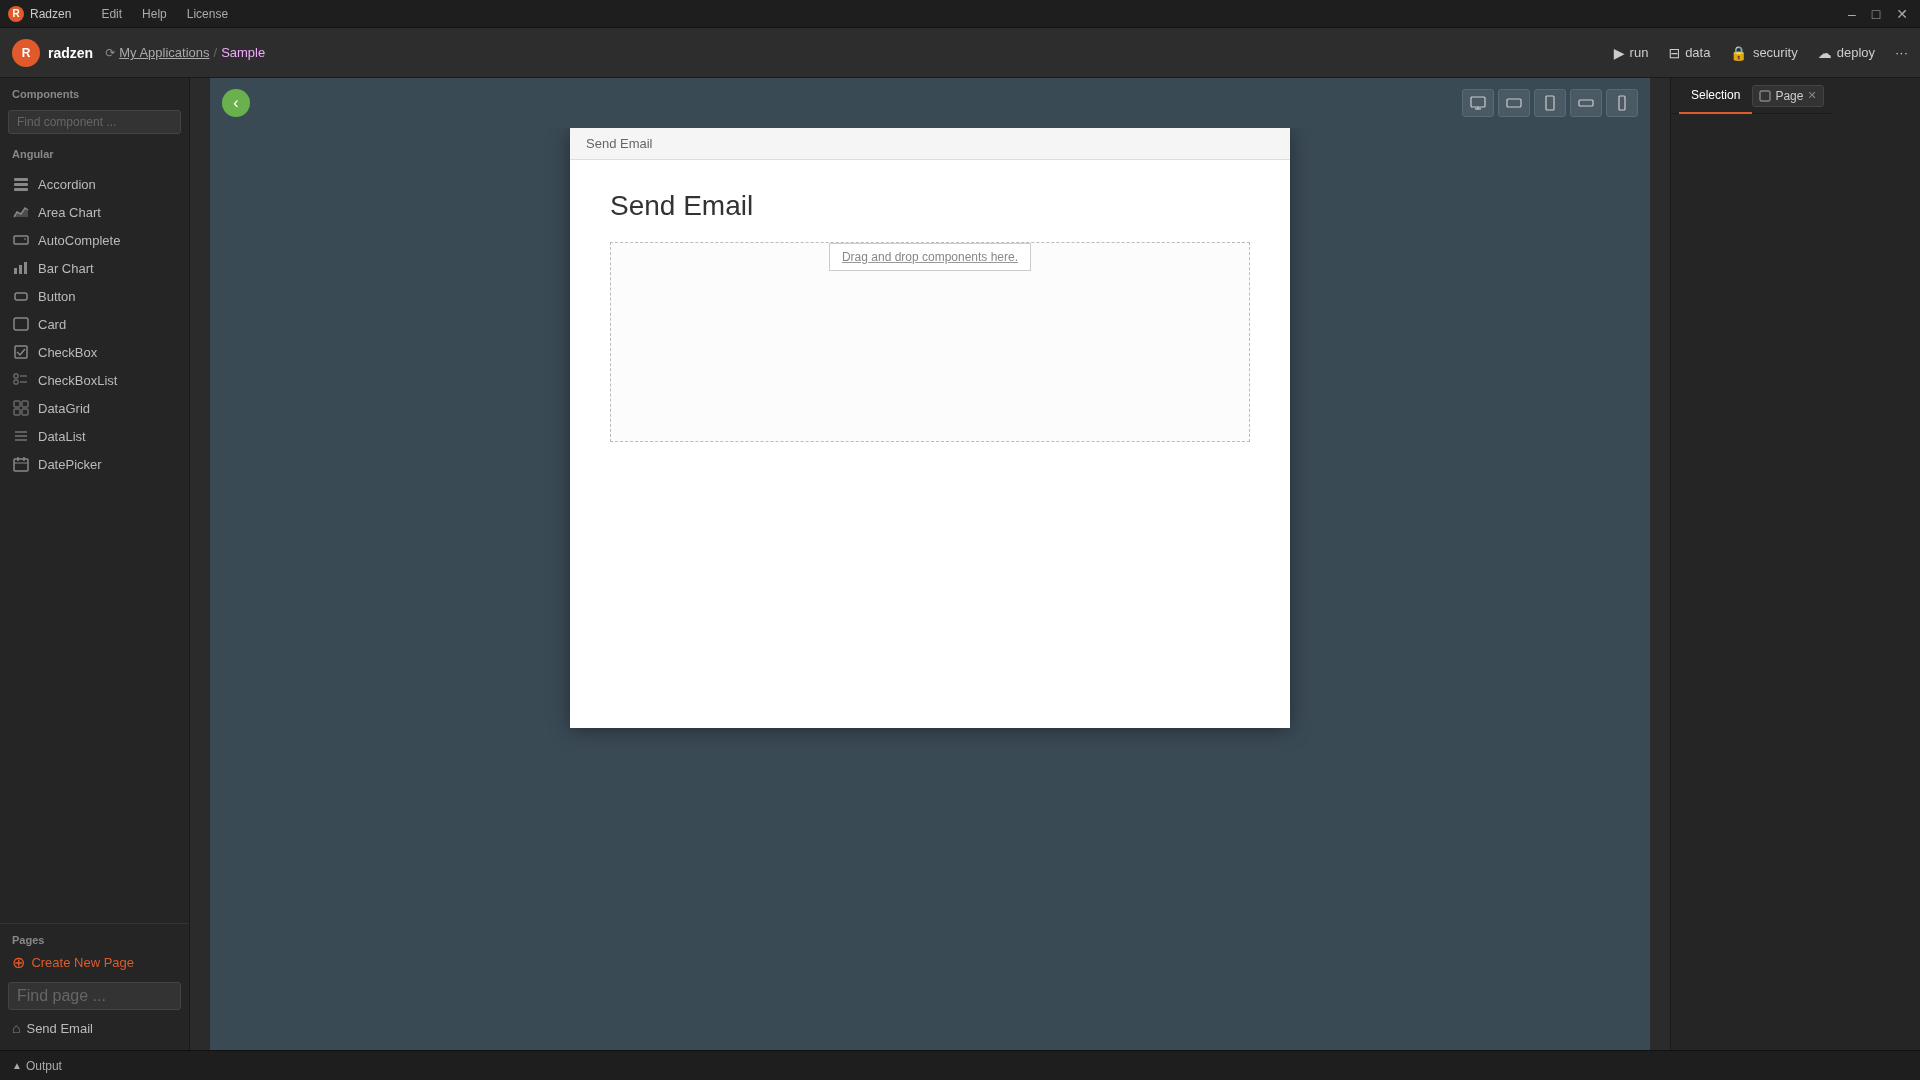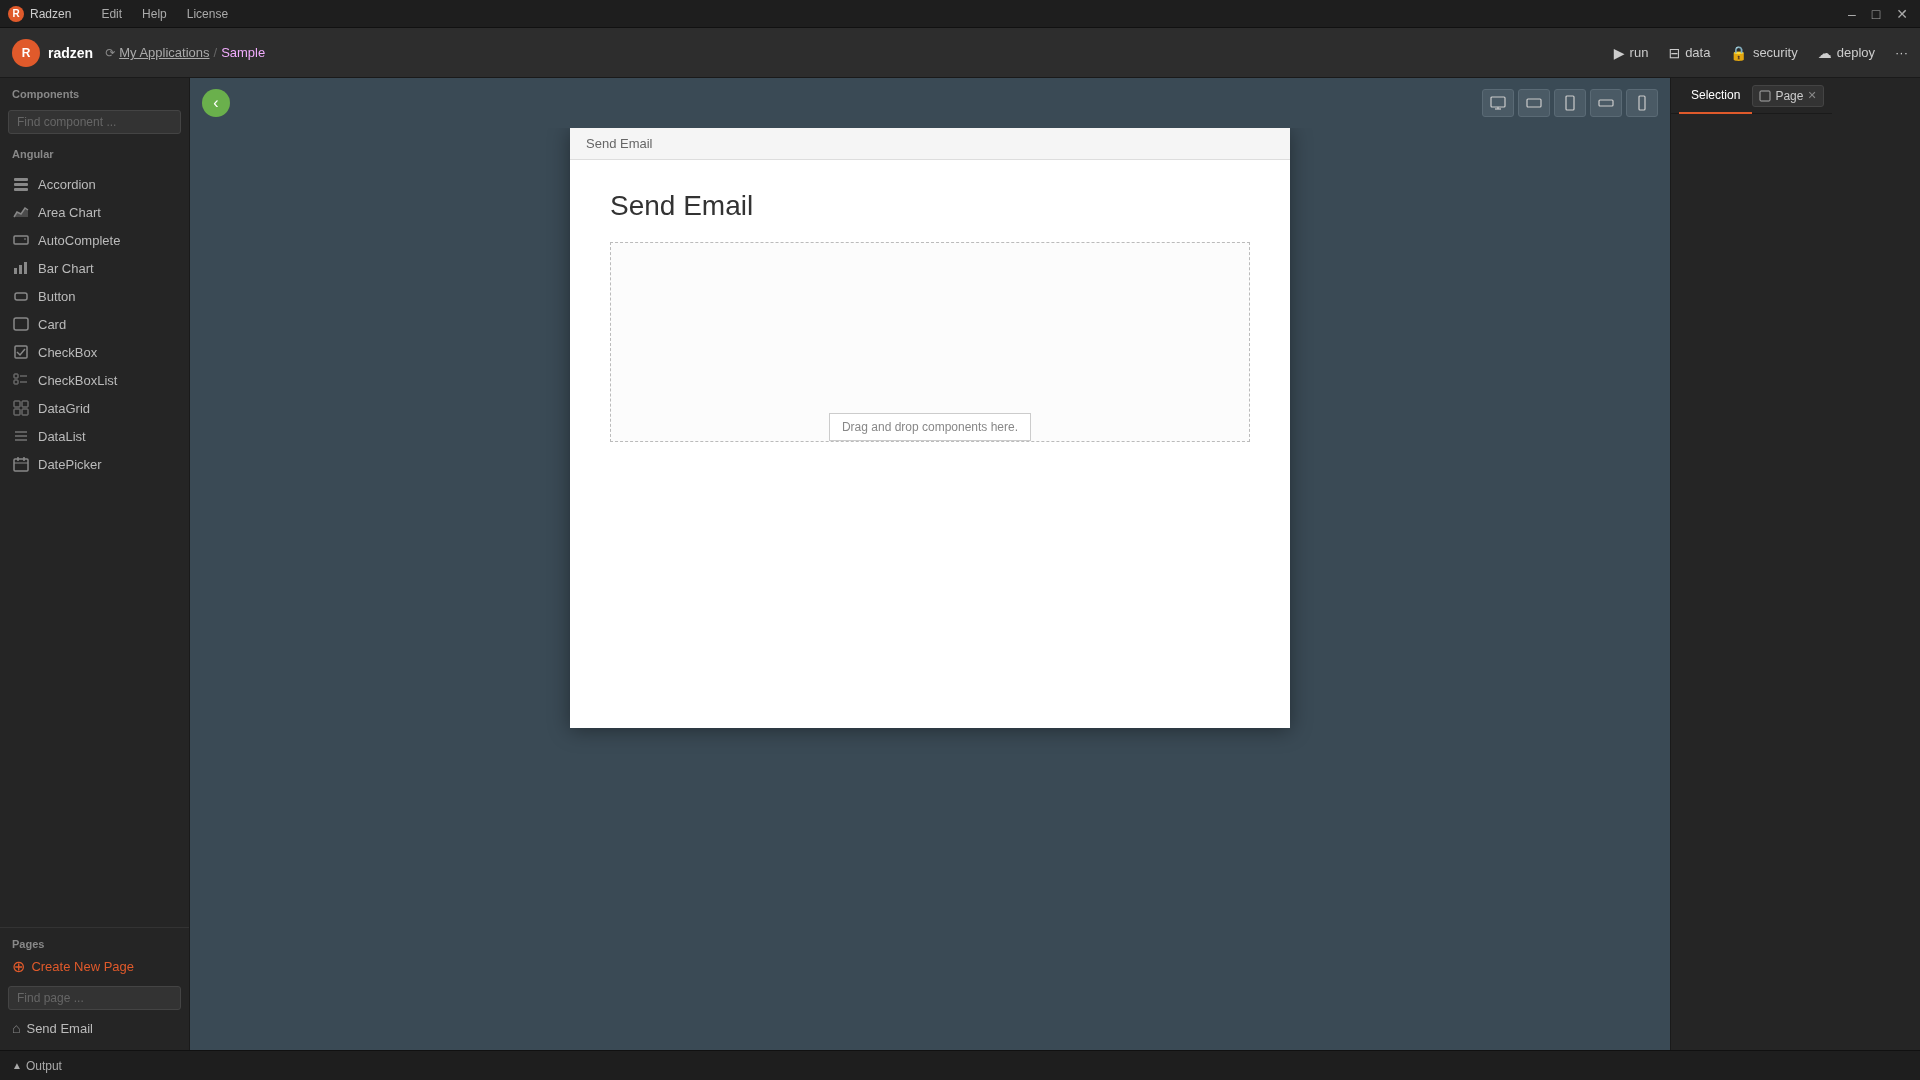--- a/index.html
+++ b/index.html
@@ -83,20 +83,21 @@
     .toolbar-btn {
       display: flex; align-items: center; gap: 5px;
       color: #ccc; cursor: pointer; font-size: 13px;
     }
     .toolbar-btn .icon { font-size: 14px; }
 
     
     #main {
       display: flex;
       height: calc(1080px - 28px - 50px - 30px);
+      gap: 20px;
     }
 
     
     #sidebar {
       width: 190px;
       background: #252525;
       display: flex; flex-direction: column;
       border-right: 1px solid #1a1a1a;
       overflow: hidden;
     }
@@ -149,21 +150,21 @@
       padding: 6px 12px;
       color: #e05a2b; cursor: pointer; font-size: 13px;
     }
     .page-search {
       margin: 4px 8px;
       background: #333;
       border: 1px solid #444;
       border-radius: 3px;
       padding: 4px 8px;
       color: #ccc;
-      font-size: 12px;
+      font-size: 16px;
       width: calc(100% - 16px);
       outline: none;
     }
     .page-search::placeholder { color: #666; }
     .page-item {
       display: flex; align-items: center; gap: 6px;
       padding: 6px 12px;
       color: #bbb; cursor: pointer; font-size: 13px;
     }
     .page-item .page-icon { color: #888; font-size: 14px; }
@@ -236,25 +237,26 @@
     .canvas-title {
       font-size: 28px;
       color: #333;
       font-weight: 400;
       margin-bottom: 20px;
     }
     .drop-zone {
       border: 1px dashed #bbb;
       min-height: 200px;
       display: flex;
-      align-items: flex-end;
+      align-items: flex-start;
       justify-content: center;
       color: #999;
       font-size: 13px;
       background: rgba(0,0,0,0.01);
+      text-decoration: underline;
     }
     .drop-zone-label {
       border: 1px solid #ccc;
       padding: 6px 12px;
       background: rgba(255,255,255,0.8);
       color: #888;
       font-size: 12px;
     }
 
     

